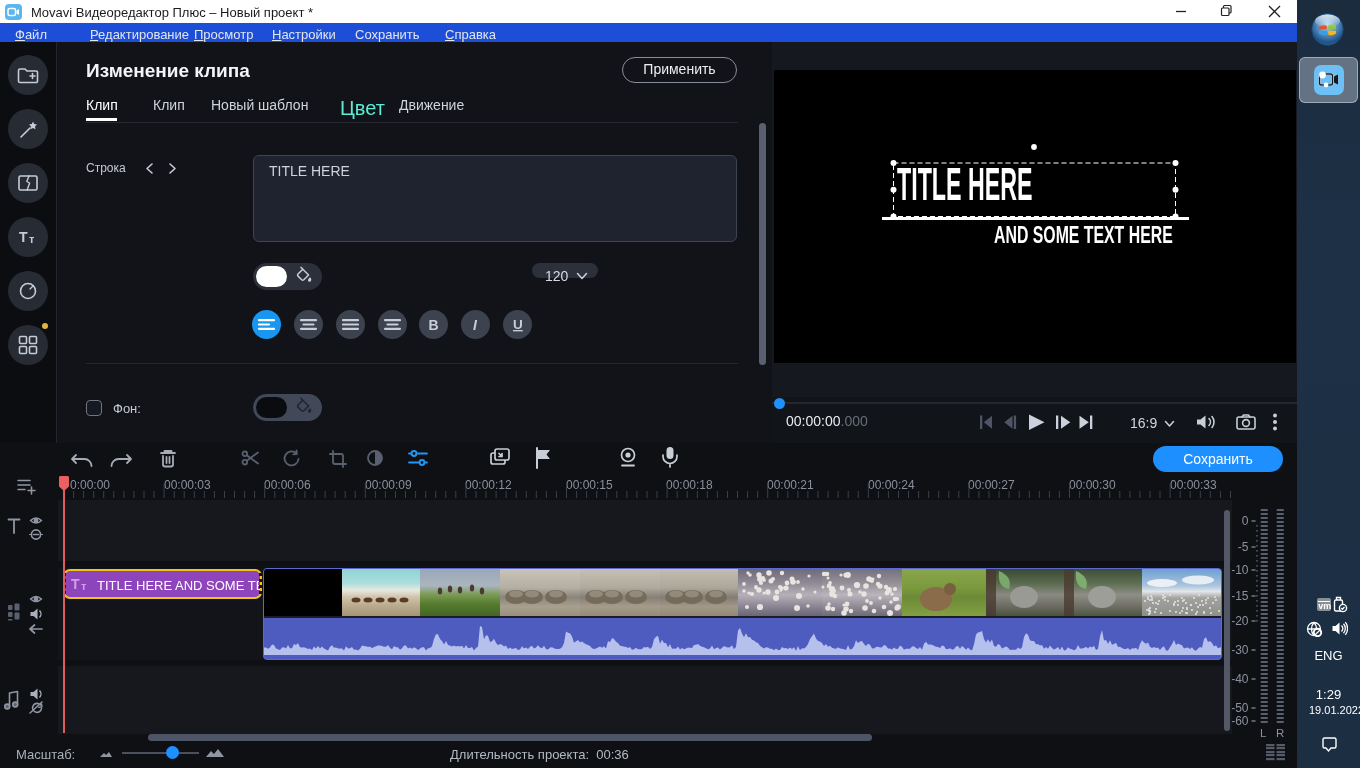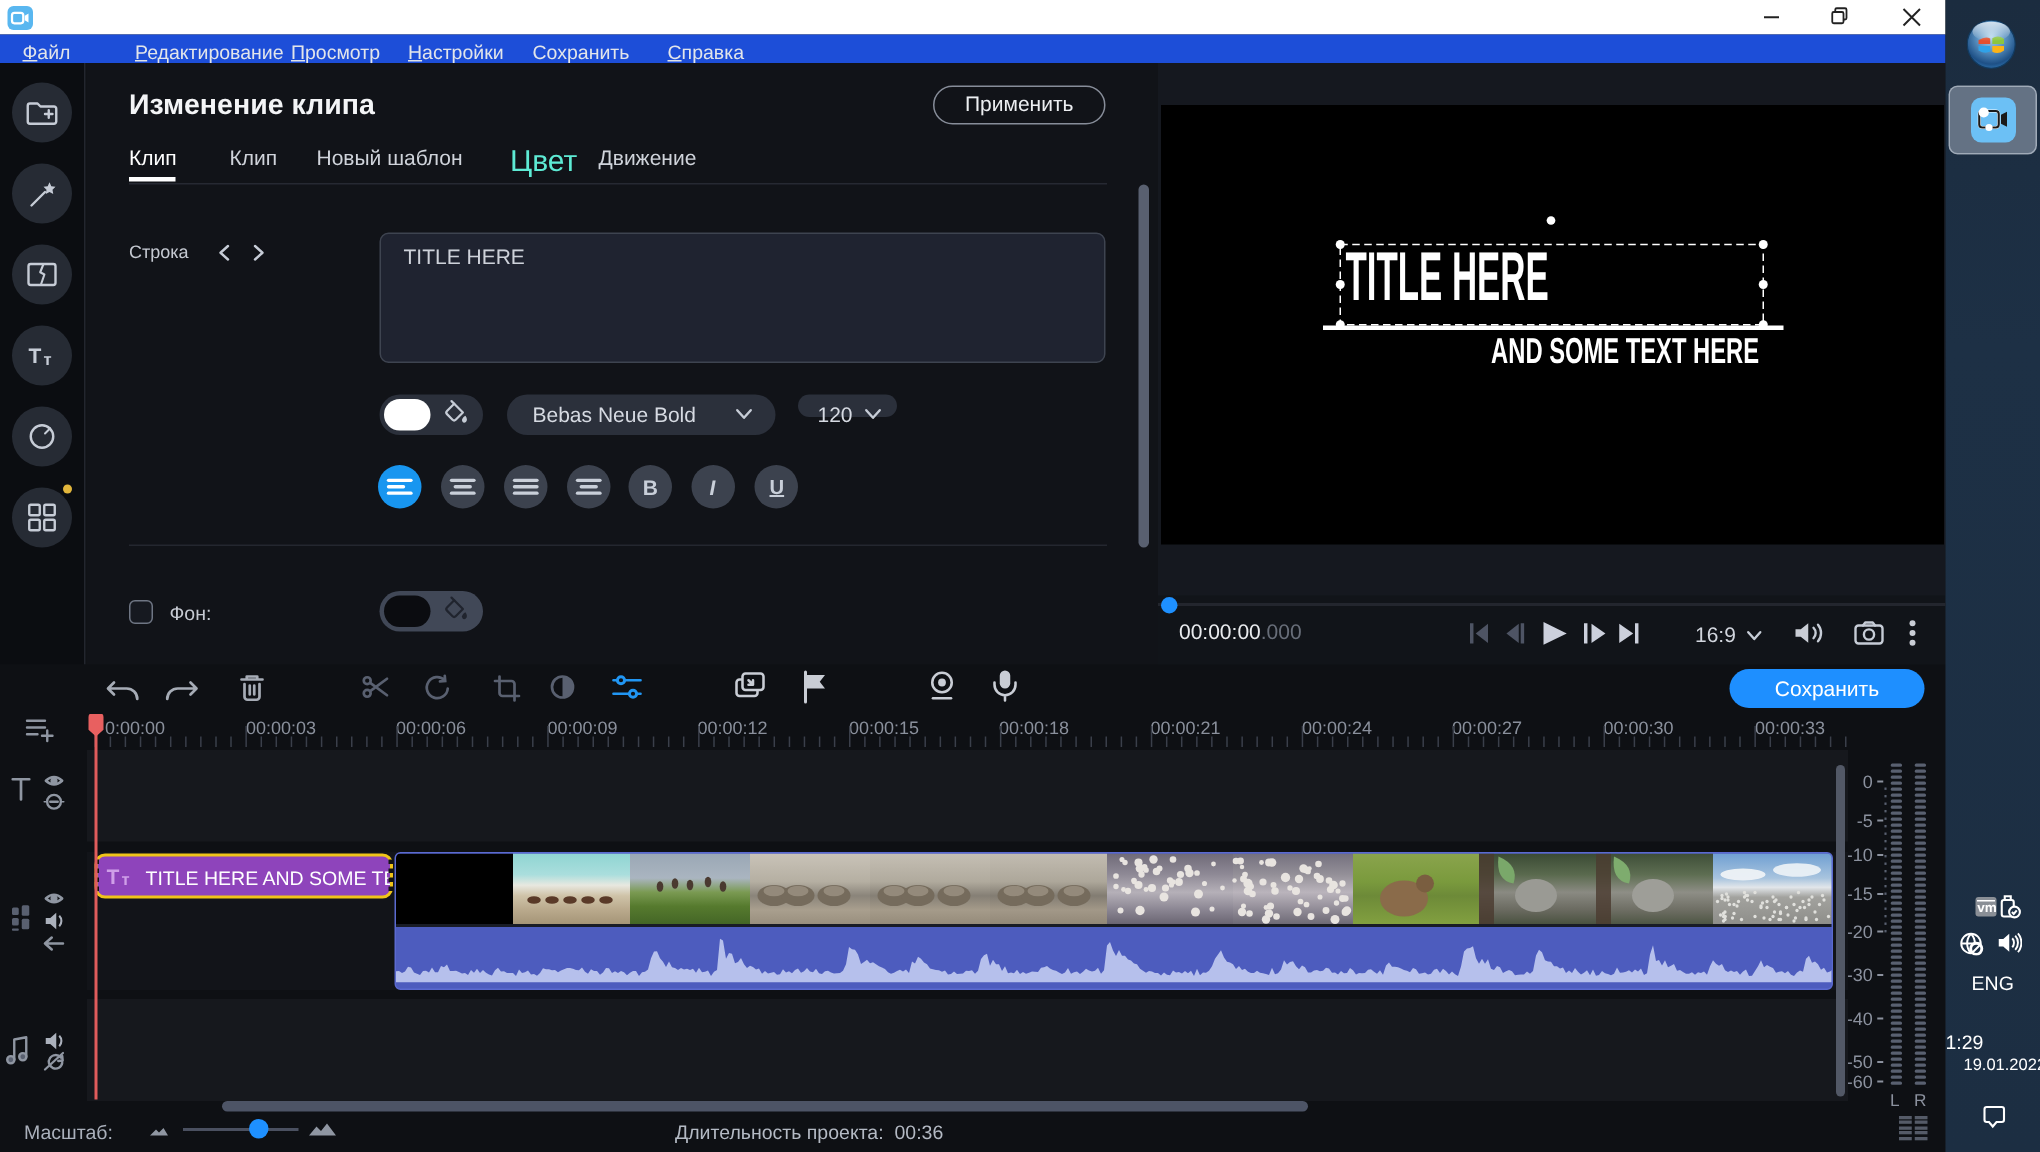--- a/index.html
+++ b/index.html
@@ -8,20 +8,21 @@
 </style></head>
 <body>
 
 <div class="abs" style="left:0;top:0;width:1297px;height:23px;background:#ffffff;">
   <div class="abs" style="left:5px;top:4px;width:17px;height:16px;background:#59b7f0;border-radius:4px;">
     <svg width="17" height="16">
         <rect x="3" y="4.5" width="7.5" height="7" rx="1.6" fill="none" stroke="#fff" stroke-width="1.5"></rect>
         <path d="M11.5 6.5 L14 5 V11 L11.5 9.5 Z" fill="#fff"></path>
       </svg>
   </div>
+  <div class="abs" style="left:31px;top:5px;font-size:13px;color:#1b1b1b;">Movavi Видеоредактор Плюс – Новый проект *</div>
   <svg class="abs" style="left:1168px;top:1px" width="129" height="21">
     <path d="M8 10.5 H18" stroke="#222" stroke-width="1.3"></path>
     <rect x="53.5" y="7" width="7.5" height="7.5" rx="1" fill="none" stroke="#222" stroke-width="1.2"></rect>
     <path d="M55.5 7 V5.5 a1 1 0 0 1 1-1 h5.5 a1 1 0 0 1 1 1 V11 a1 1 0 0 1 -1 1 H61" fill="none" stroke="#222" stroke-width="1.2"></path>
     <path d="M101 5 l11 11 M112 5 l-11 11" stroke="#222" stroke-width="1.3"></path>
   </svg>
 </div>
 
 <div class="abs" style="left:0;top:23px;width:1297px;height:19px;background:#1d4ed8;color:#e2e5ea;font-size:13px;">
   <span class="abs" style="left:15px;top:4px;"><u>Ф</u>айл</span>
@@ -91,26 +92,20 @@
     <div class="abs" style="left:15px;top:7px;font-size:14px;color:#ced2da;">TITLE HERE</div>
   </div>
   <div class="abs" style="left:195px;top:221px;width:69px;height:27px;background:#2b303b;border-radius:14px;">
     <div class="abs" style="left:3px;top:3px;width:31px;height:21px;background:#fff;border-radius:11px;"></div>
     <svg class="abs" style="left:38px;top:3px" width="28" height="22">
         <g transform="translate(4,2)">
           <path d="M7.8 1.2 l5.8 5.8 -4.8 4.8 a1.5 1.5 0 0 1-2.1 0 L3 8.1 a1.5 1.5 0 0 1 0-2.1 z" fill="none" stroke="#c6ccd6" stroke-width="1.5" stroke-linejoin="round"></path>
           <path d="M7.8 1.2 L6 -0.6" stroke="#c6ccd6" stroke-width="1.5" stroke-linecap="round"></path>
           <path d="M15.3 9.2 c1.3 1.9 1.3 3.4 .1 4.3 c-1.2.9-2.6-.2-2.4-1.6 c.15-1 1.1-2 2.3-2.7z" fill="#c6ccd6"></path>
         </g>
-      </svg>
-  </div>
-  <div class="abs" style="left:280px;top:221px;width:179px;height:27px;background:#2b303b;border-radius:14px;color:#d6dae2;font-size:14px;">
-    <span class="abs" style="left:17px;top:5px;">Bebas Neue Bold</span>
-    <svg class="abs" style="left:152px;top:9px" width="12" height="9">
-        <path d="M1.5 1.5 L6 6.5 10.5 1.5" class="ic"></path>
       </svg>
   </div>
   <div class="abs" style="left:474px;top:221px;width:66px;height:15px;background:#2b303b;border-radius:14px;color:#d6dae2;font-size:14px;">
     <span class="abs" style="left:13px;top:5px;">120</span>
     <svg class="abs" style="left:44px;top:9px" width="12" height="9">
         <path d="M1.5 1.5 L6 6.5 10.5 1.5" class="ic"></path>
       </svg>
   </div>
 
   <div class="abs" style="left:194px;top:268px;width:29px;height:29px;border-radius:50%;background:#1896f0;"><svg width="29" height="29">
@@ -838,18 +833,18 @@
         <path d="M9.2 13.8 l4.6-4.6"></path>
       </g>
     </svg>
     <svg class="abs" style="left:34px;top:621px" width="17" height="15">
       <g fill="#fff">
         <path d="M1.5 5 h3 L8.5 1.5 V13.5 L4.5 10 h-3 Z"></path>
         <path d="M10.5 4.5 a4.5 4.5 0 0 1 0 6 M12.5 2.8 a7 7 0 0 1 0 9.4 M14.3 1.2 a9.8 9.8 0 0 1 0 12.6" stroke="#fff" stroke-width="1.3" fill="none"></path>
       </g>
     </svg>
     <div class="abs" style="left:0;top:648px;width:63px;text-align:center;font-size:13px;color:#fff;">ENG</div>
-    <div class="abs" style="left:0;top:687px;width:63px;text-align:left;font-size:13px;color:#fff;">1:29</div>
+    <div class="abs" style="left:0;top:687px;width:63px;text-align:center;font-size:13px;color:#fff;">1:29</div>
     <div class="abs" style="left:0;top:704px;width:63px;text-align:center;font-size:11px;color:#fff;padding-left:12px;">19.01.2022</div>
     <svg class="abs" style="left:24px;top:737px" width="17" height="16">
       <path d="M2 2.5 a1.5 1.5 0 0 1 1.5-1.5 h10 A1.5 1.5 0 0 1 15 2.5 v7 a1.5 1.5 0 0 1-1.5 1.5 H10 l-2.5 3 -2.5-3 H3.5 A1.5 1.5 0 0 1 2 9.5 Z" fill="none" stroke="#fff" stroke-width="1.4"></path>
     </svg>
 </div>
 
 </body></html>

